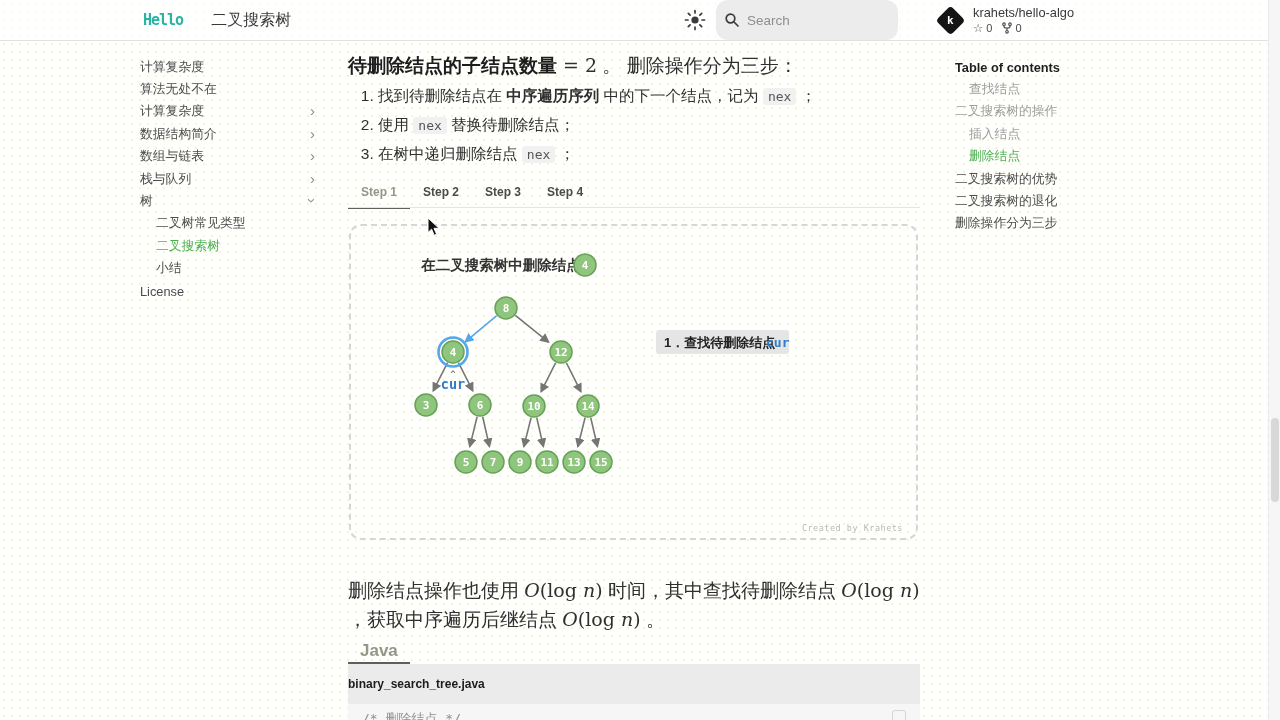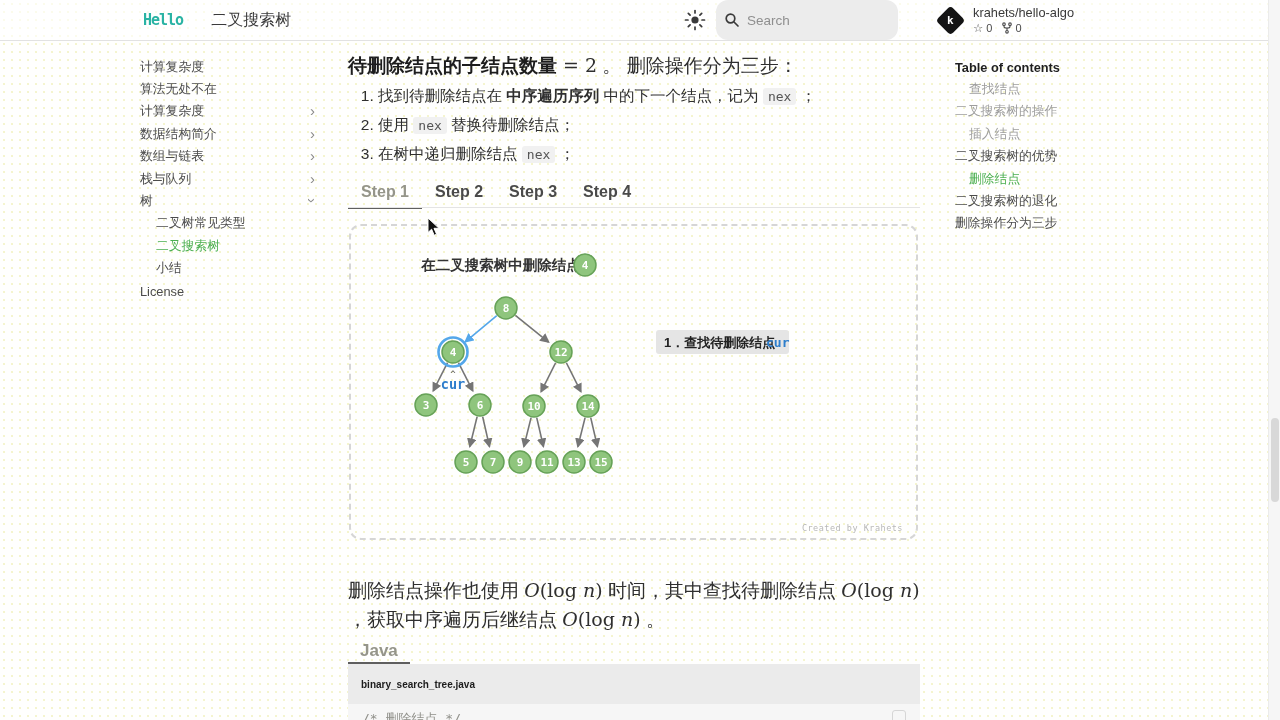--- a/index.html
+++ b/index.html
@@ -61,36 +61,36 @@
   .p { position:absolute; left:0; width:572px; font-size:19px; line-height:1.55; color:#2f2f2f; }
   .p b { color:#1d1d1d; }
   #intro { top:10px; }
   code.ic { font-family:"DejaVu Sans Mono",monospace; font-size:13px; background:#f1f1f1;
     border-radius:3px; padding:1px 5px; color:#555; }
   .math { font-family:"DejaVu Serif",serif; }
   ol.steps { position:absolute; left:2px; top:43px; padding-left:28px; }
   ol.steps li { font-size:15.5px; line-height:23px; margin-bottom:5px; color:#2f2f2f; }
 
   .tabs { position:absolute; left:0; top:142px; display:flex; }
-  .tab { padding:0 13px 6px 13px; font-size:16px; font-weight:bold; color:#4a4a4a;
+  .tab { padding:0 13px 6px 13px; font-size:12px; font-weight:bold; color:#4a4a4a;
     line-height:18px; cursor:pointer; white-space:nowrap;text-align:center; }
   .tab.active { color:#95958a; border-bottom:2px solid #5f5f5f; }
   .tabs-rule { position:absolute; left:0; top:166px; width:572px; height:1px; background:#e4e4e4; }
 
   .figure { position:absolute; left:1px; top:183px; width:569px; height:316px;
     border:2px dashed #d6d6d6; border-radius:12px; }
   .figure svg { position:absolute; left:-2px; top:-2px; overflow:visible; }
 
   #complexity { top:535px; }
 
   .lang-tab { position:absolute; left:0; top:601px; padding:0 12px 2px 12px; font-size:17px;
     font-weight:bold; color:#95958a; line-height:18px; border-bottom:2px solid #5f5f5f; cursor:pointer; }
   .code-header { position:absolute; left:0; top:623px; width:572px; height:40px; background:#ebebeb;
     display:flex; align-items:center; }
-  .code-header span { margin-left:13px; font-size:10px; font-weight:bold; color:#1c1c1c; }
+  .code-header span { font-size:12px; font-weight:bold; color:#1c1c1c; }
   .code-body { position:absolute; left:0; top:663px; width:572px; height:56px; background:#f6f6f6; }
   .code-line { position:absolute; left:14px; top:6px; font-family:"DejaVu Sans Mono",monospace;
     font-size:13px; color:#90908a; white-space:pre; }
   .copy-btn { position:absolute; right:14px; top:6px; width:14px; height:16px; border:1.5px solid #c9c9c9;
     border-radius:3px; opacity:.7; cursor:pointer; }
 
   .cursor { position:absolute; left:427px; top:217px; z-index:20; }
 
   
   .fig-title { font-size:14.5px; font-weight:bold; fill:#333; font-family:"Liberation Sans",sans-serif; }
@@ -199,22 +199,22 @@
         <span class="lbl">License</span>
       </div>
     </nav>
 
   <nav class="toc">
     <div class="toc-title">Table of contents</div>
     <div id="toc-items">
         <div class="titem tind tvisited">查找结点</div>
         <div class="titem tvisited">二叉搜索树的操作</div>
         <div class="titem tind tvisited">插入结点</div>
+        <div class="titem tind tactive">删除结点</div>
         <div class="titem">二叉搜索树的优势</div>
-        <div class="titem tind tactive">删除结点</div>
         <div class="titem">二叉搜索树的退化</div>
         <div class="titem">删除操作分为三步</div>
       </div>
   </nav>
 
   <main class="main">
     <p class="p" id="intro"><b>待删除结点的子结点数量</b><span class="math"> = 2</span> 。 删除操作分为三步：</p>
 
     <ol class="steps" id="steps-ol">
         <li>找到待删除结点在 <b>中序遍历序列</b> 中的下一个结点，记为 <code class="ic">nex</code> ；</li>

